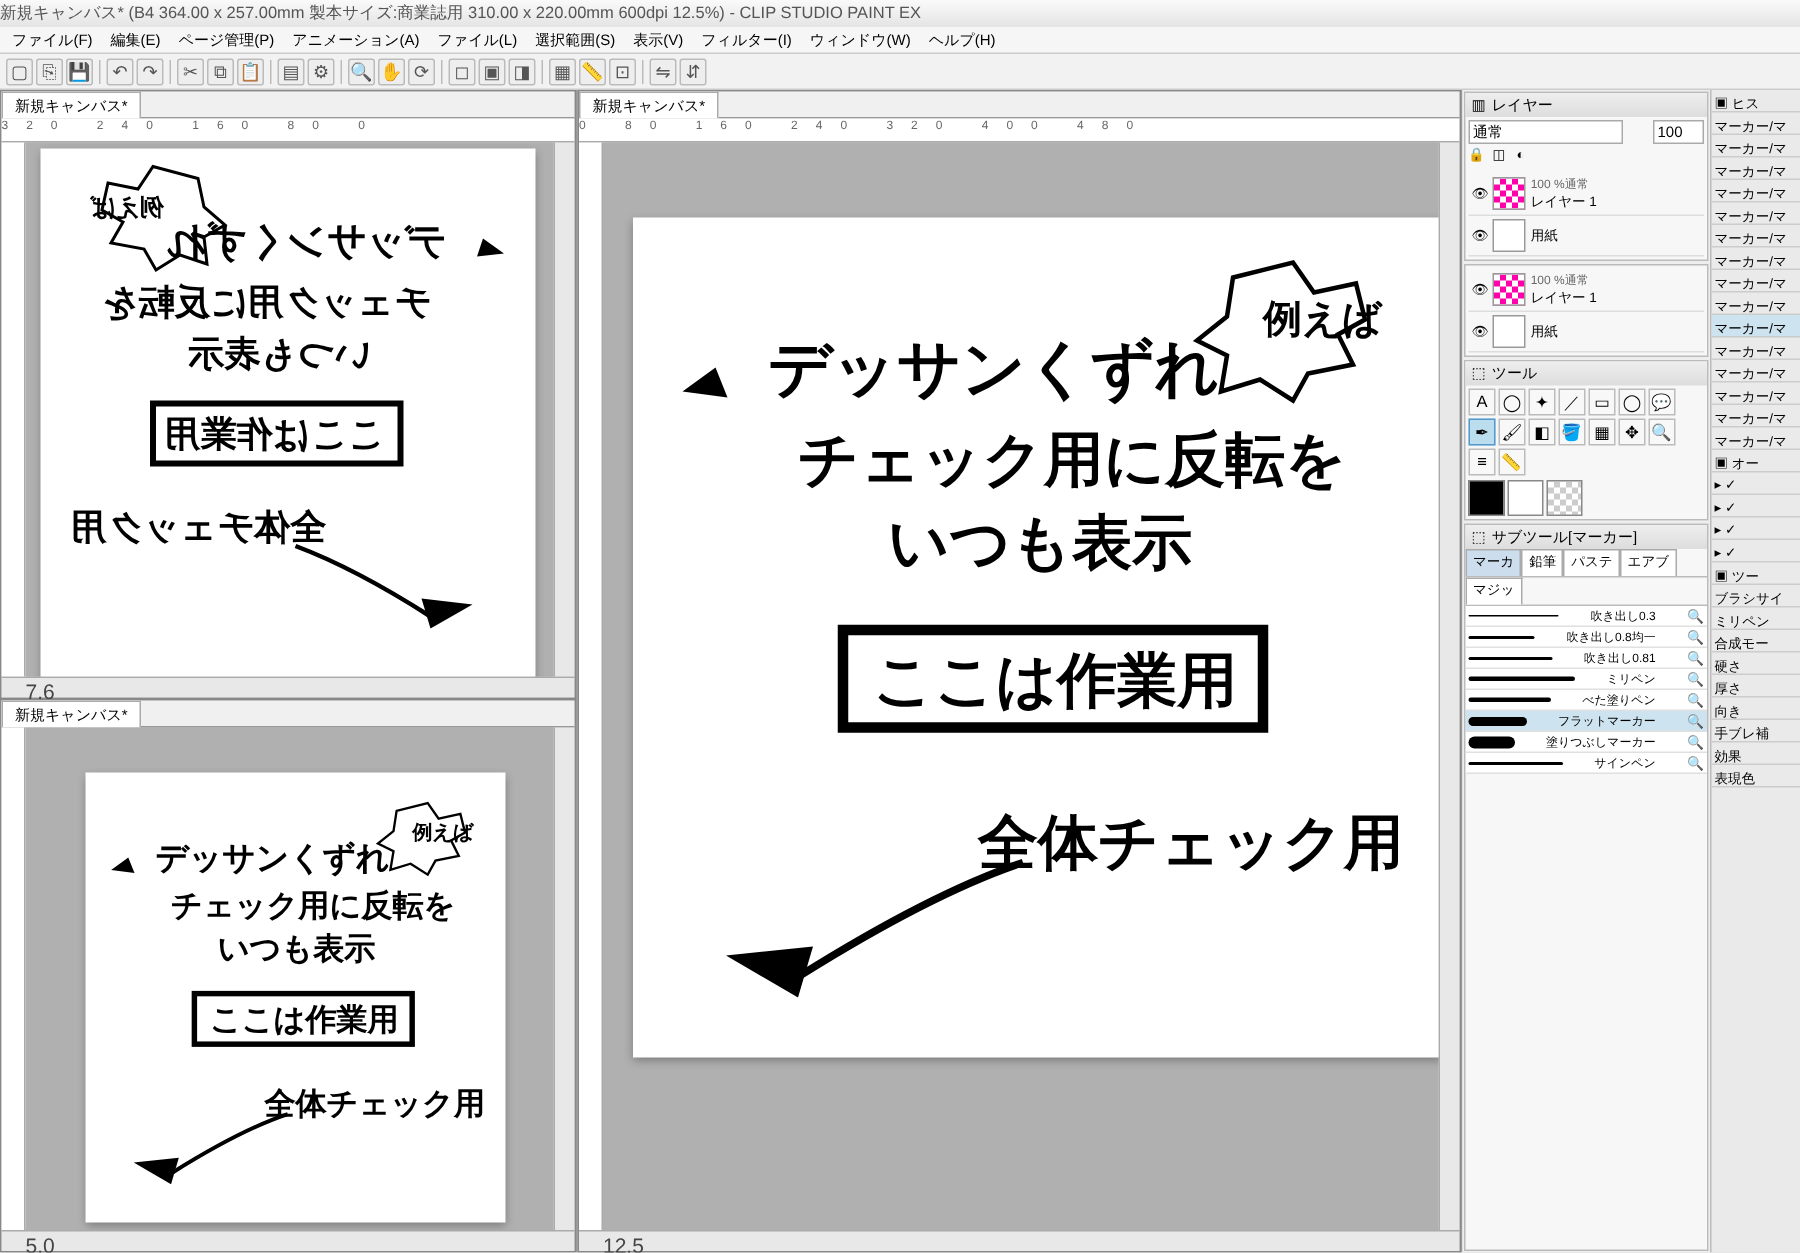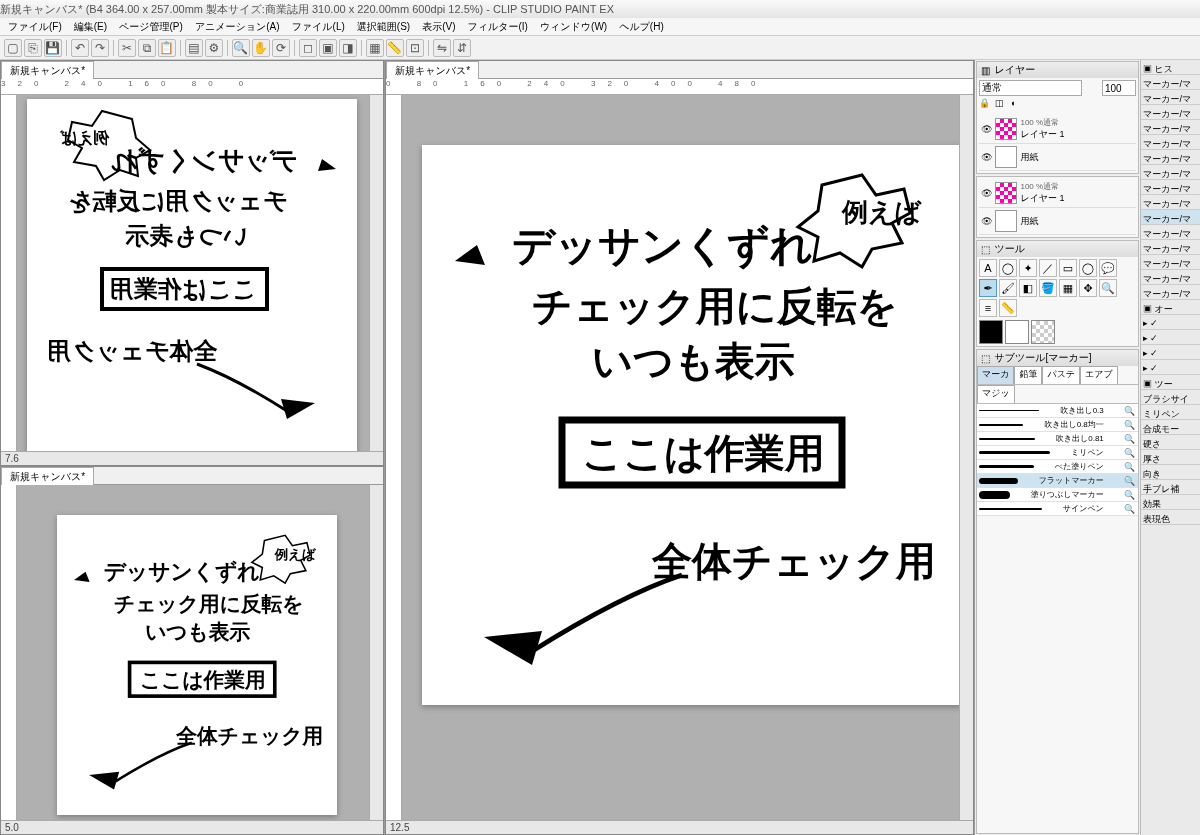--- a/index.html
+++ b/index.html
@@ -15,21 +15,21 @@
 .centercol { flex:1; display:flex; flex-direction:column; border-right:1px solid #999; }
 .rightcol { width:225px; display:flex; flex-direction:row; background:#e0e0e0; }
 .canvaswin { flex:1; display:flex; flex-direction:column; background:#aaa; border:1px solid #888; min-height:0;}
 .tabrow { height:18px; background:#f0f0f0; display:flex; border-bottom:1px solid #999;}
 .tab { height:18px; padding:2px 8px; background:#fff; border:1px solid #aaa; border-bottom:none; font-size:10px; }
 .ruler-h { height:16px; background:#fff; border-bottom:1px solid #aaa; font-size:8px; color:#666; overflow:hidden; white-space:nowrap; letter-spacing:12px; padding-left:0;}
 .ruler-v { width:16px; background:#fff; border-right:1px solid #aaa; }
 .canvasarea { flex:1; display:flex; position:relative; background:#b0b0b0; }
 .scroll-v { width:14px; background:#e8e8e8; border-left:1px solid #aaa;}
 .scroll-h-row { height:14px; background:#e8e8e8; display:flex; border-top:1px solid #aaa;}
-.scroll-h-row .info { font-size:10px; padding:1px 4px; color:#444;}
+.scroll-h-row .info { font-size:14px; padding:1px 4px; color:#444;margin-left:12px;}
 .page { background:#fff; box-shadow:0 2px 6px rgba(0,0,0,.3); position:absolute; }
 
 .panelstack { width:165px; display:flex; flex-direction:column; background:#eee; }
 .sidestrip { width:60px; background:#eaeaea; border-left:1px solid #bbb; font-size:9px; overflow:hidden;}
 .panel { border:1px solid #bbb; margin:1px; background:#f7f7f7;}
 .panel .ptitle { height:16px; background:linear-gradient(#eee,#ddd); font-size:10px; padding:2px 4px; display:flex; align-items:center; gap:4px;}
 .panel .pbody { padding:2px; font-size:9px; }
 .layerrow { display:flex; align-items:center; gap:3px; padding:2px; border-bottom:1px solid #ddd;}
 .thumb { width:22px; height:22px; border:1px solid #999; background:#fff; }
 .thumb.pink { background:repeating-conic-gradient(#f0a 0 25%,#fff 0 50%) 0 0/8px 8px; }

